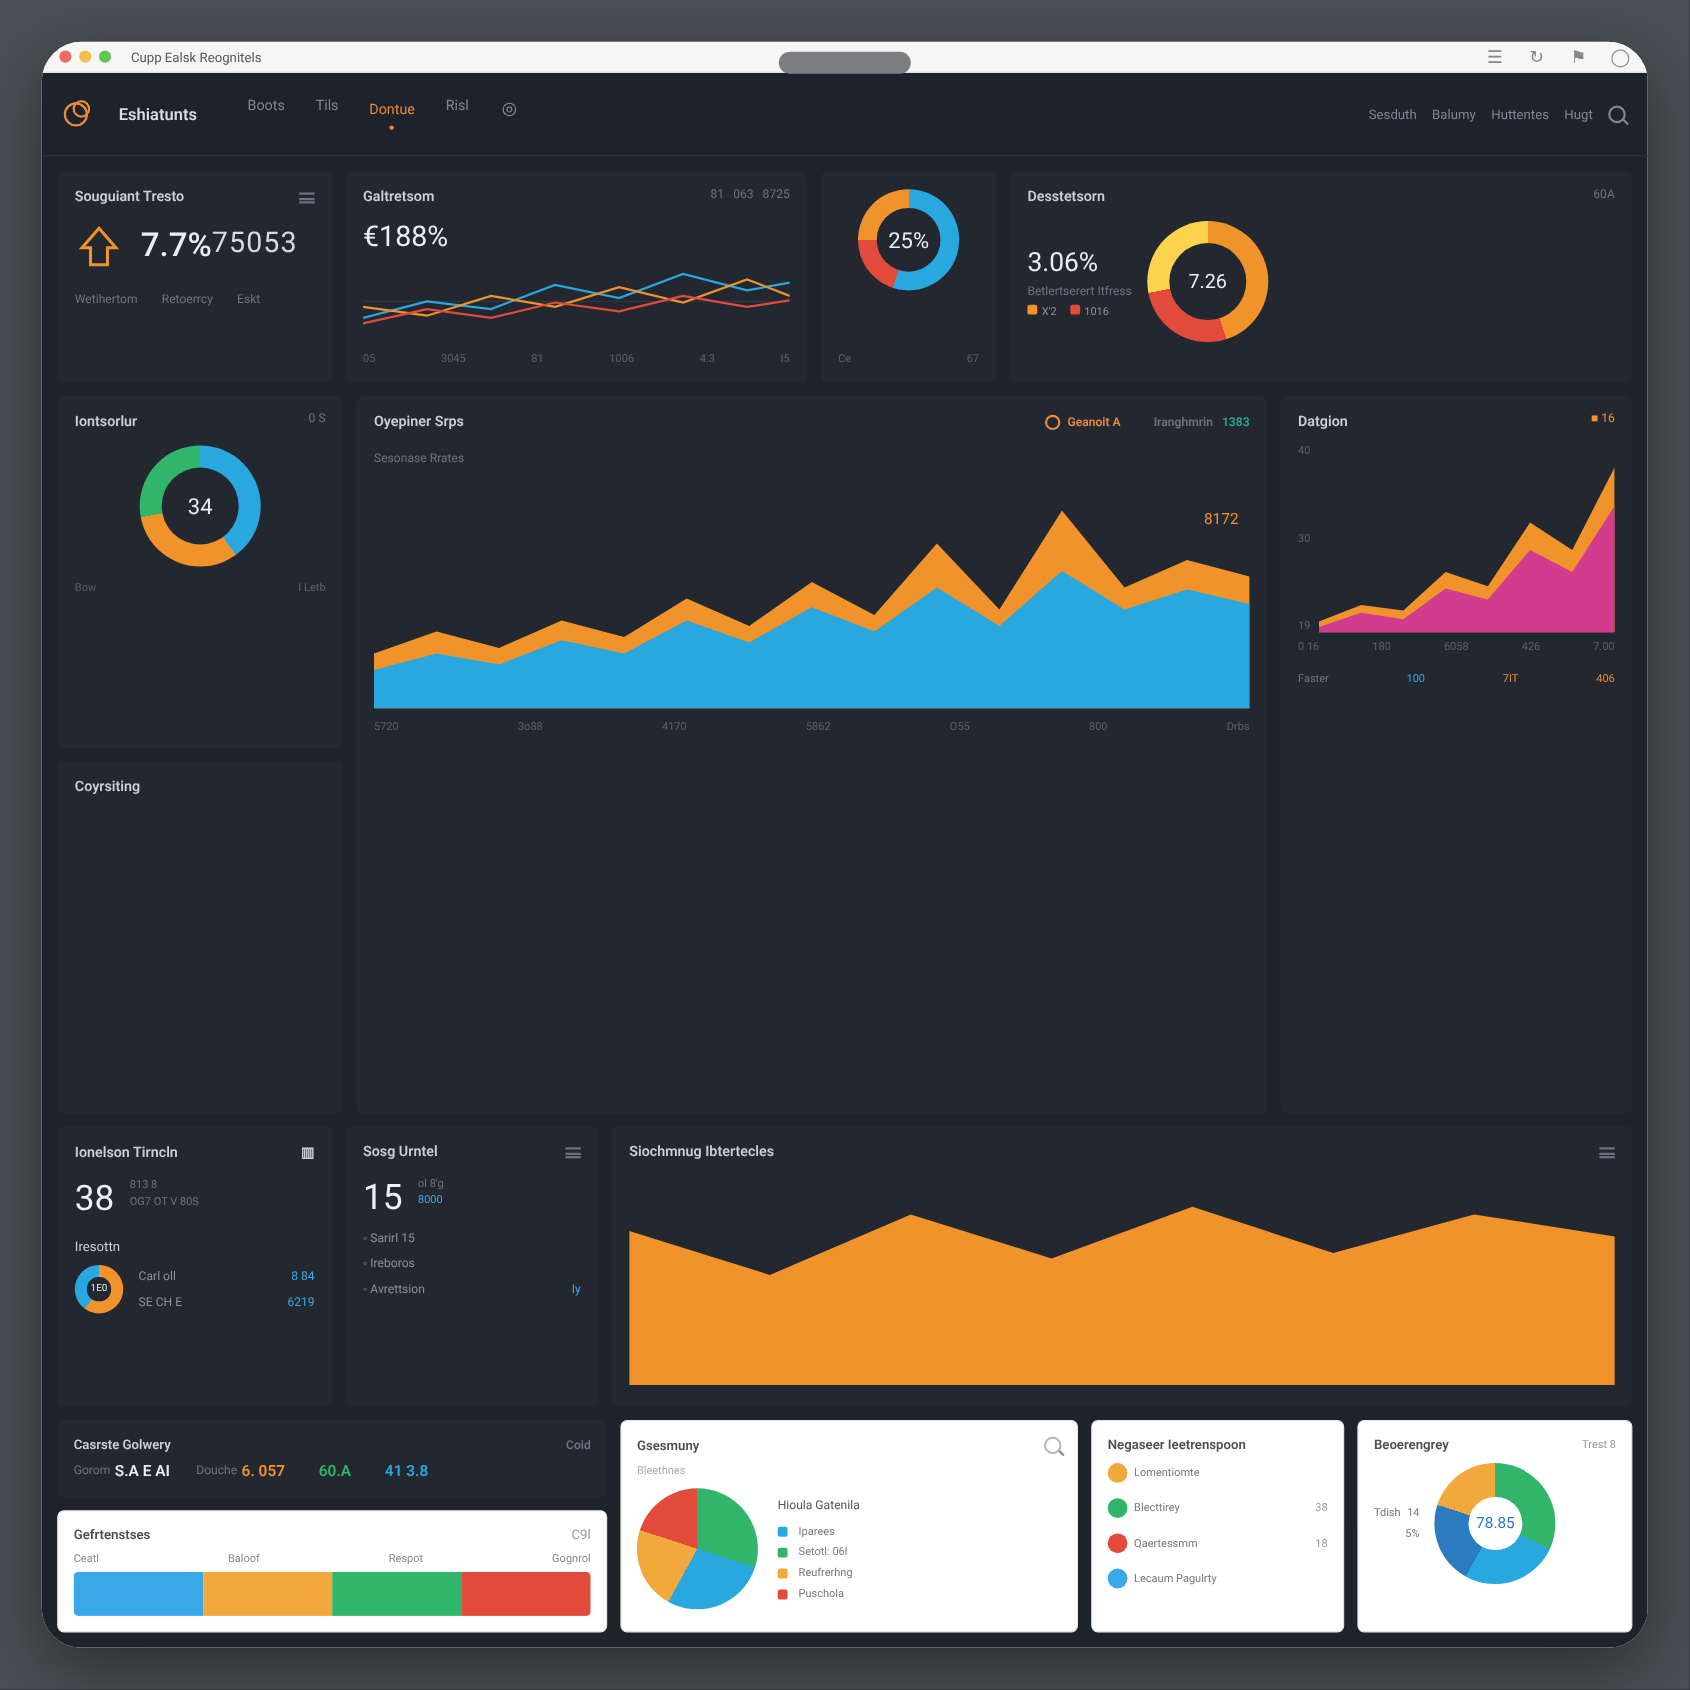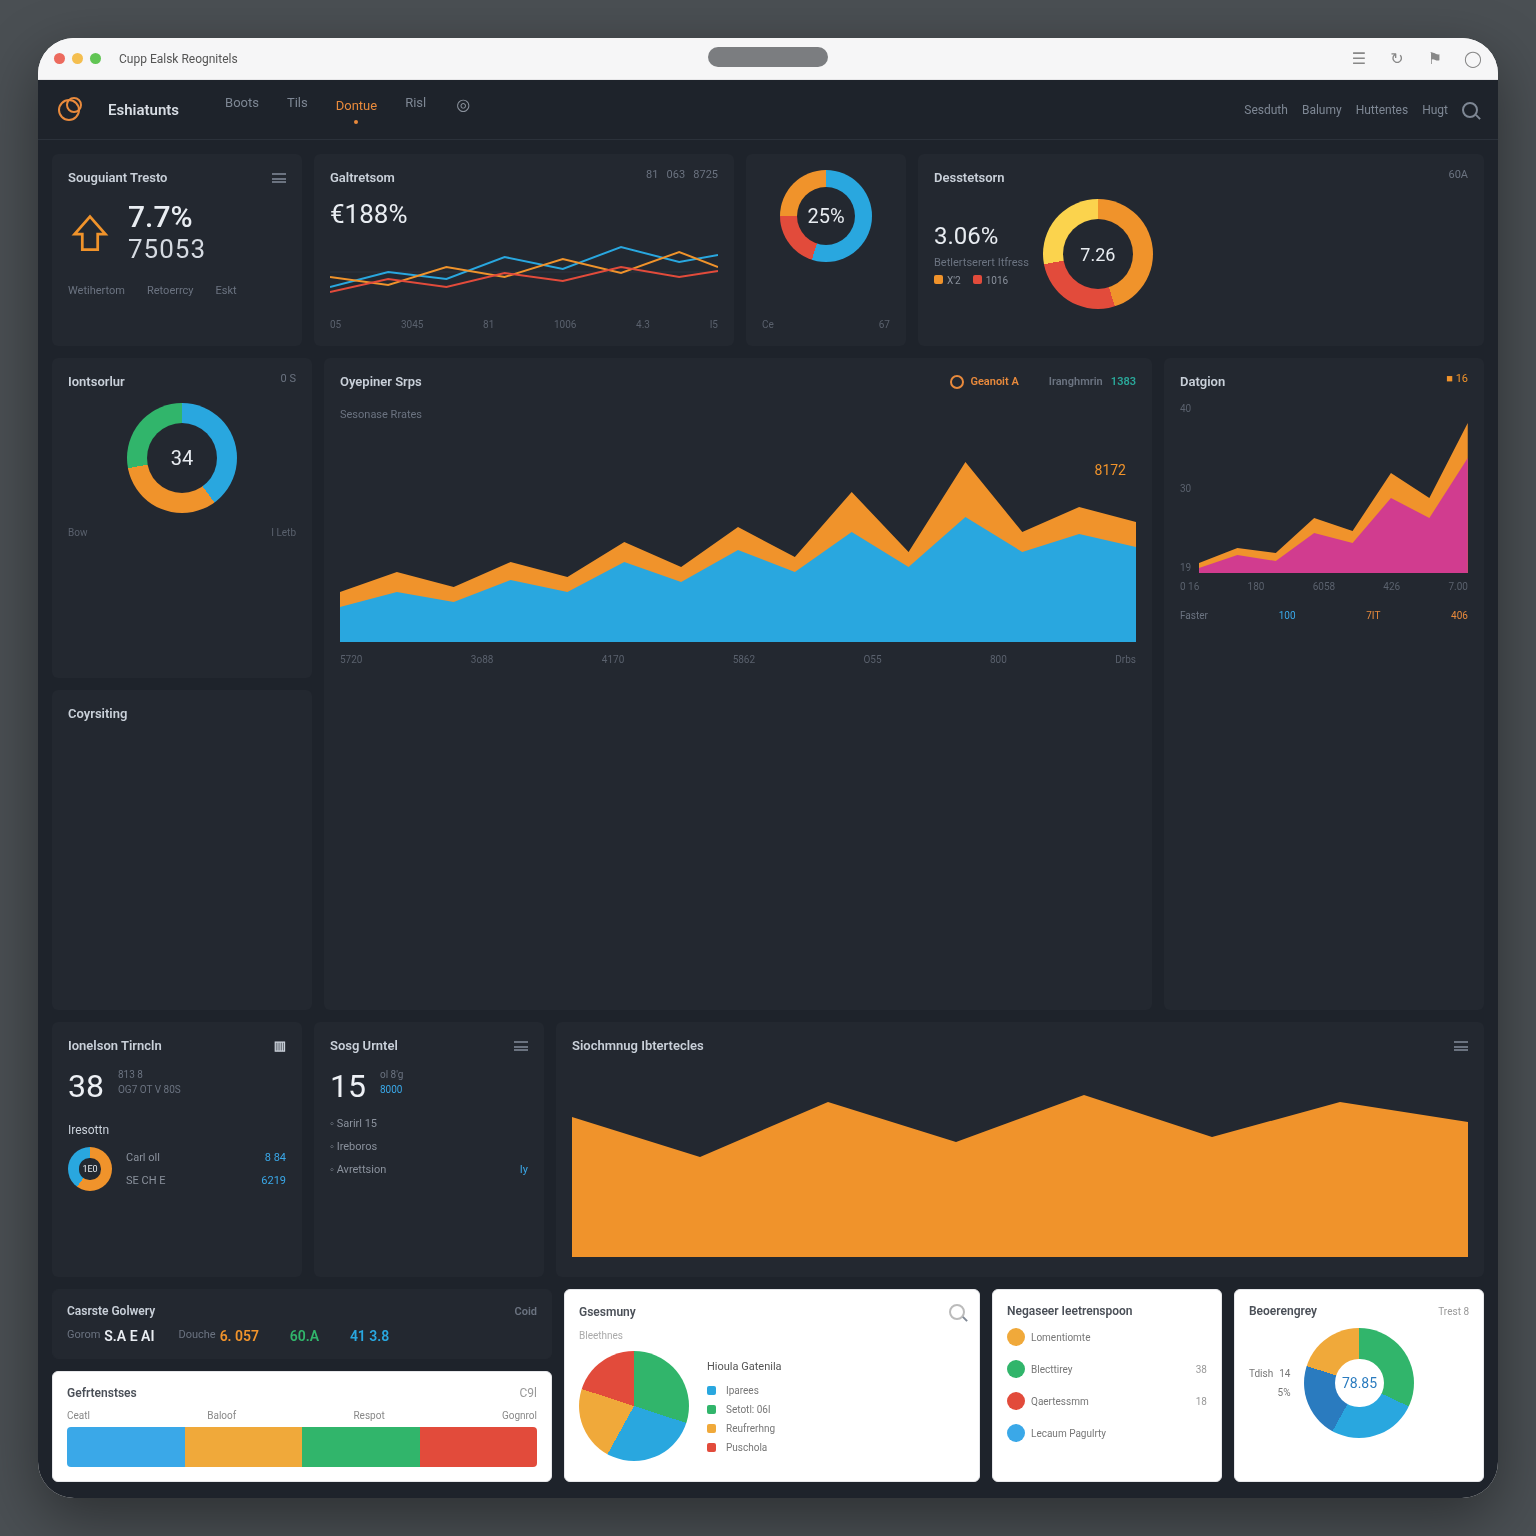--- a/index.html
+++ b/index.html
@@ -23,21 +23,21 @@
   .dot{width:11px;height:11px;border-radius:50%}
   .dot.r{background:#ec6a5e}.dot.y{background:#f4be4f}.dot.g{background:#61c554}
   .chrome-title{font-size:12px;color:#555;margin-left:8px}
   .notch{position:absolute;left:50%;top:9px;transform:translateX(-50%);
     width:120px;height:20px;background:#7b7d80;border-radius:10px}
   .chrome-right{margin-left:auto;display:flex;gap:20px;color:#888}
   .ic{width:18px;height:18px;display:inline-flex;align-items:center;justify-content:center}
 
   
   .app{flex:1;display:flex;flex-direction:column;background:#1e232b}
-  .topbar{height:60px;display:flex;align-items:center;padding:0 20px;gap:28px;
+  .topbar{height:76px;display:flex;align-items:center;padding:0 20px;gap:28px;
     border-bottom:1px solid #2b313a}
   .logo{width:22px;height:22px;border:2px solid #e98a3c;border-radius:50%;position:relative}
   .logo::after{content:"";position:absolute;right:-4px;top:-4px;width:12px;height:12px;border:2px solid #e98a3c;border-radius:50%}
   .brand{color:#d8dde4;font-weight:600;font-size:15px}
   .nav{display:flex;gap:28px;margin-left:18px}
   .nav a{color:#7e8794;font-size:13px;cursor:pointer}
   .nav a.active{color:#e98a3c}
   .nav-dot{width:4px;height:4px;border-radius:50%;background:#e98a3c;margin:6px auto 0}
   .topbar .rnav{margin-left:auto;display:flex;gap:14px;align-items:center}
   .rnav span{color:#7e8794;font-size:12px;cursor:pointer}
@@ -49,21 +49,21 @@
   .row{display:flex;gap:12px}
   .card{background:#232830;border-radius:6px;padding:16px;color:#c9d0d9;flex:1;min-width:0}
   .card h4{font-size:13px;color:#c9d0d9;font-weight:600;margin-bottom:14px;display:flex;align-items:center;justify-content:space-between}
   .muted{color:#6b7380;font-size:11px}
   .burger{width:14px;height:10px;display:inline-block;border-top:2px solid #6b7380;border-bottom:2px solid #6b7380;position:relative}
   .burger::before{content:"";position:absolute;left:0;right:0;top:3px;height:2px;background:#6b7380}
 
   
   .kpi-big{display:flex;align-items:center;gap:16px}
   .arrow-up{width:44px;height:44px}
-  .kpi-big .vals{display:flex;flex-direction:column}
+  .kpi-big .vals{display:flex;flex-direction:row}
   .kpi-big .p{font-size:30px;color:#e9edf2;font-weight:500}
   .kpi-big .n{font-size:26px;color:#d5dae1;letter-spacing:1px}
   .mini-tabs{display:flex;gap:22px;margin-top:20px}
   .mini-tabs span{font-size:11px;color:#6b7380;cursor:pointer}
 
   .spark{height:70px;width:100%}
   .xlabels{display:flex;justify-content:space-between;margin-top:8px}
   .xlabels span{font-size:10px;color:#5a616d}
 
   .donut-wrap{display:flex;align-items:center;gap:14px}

